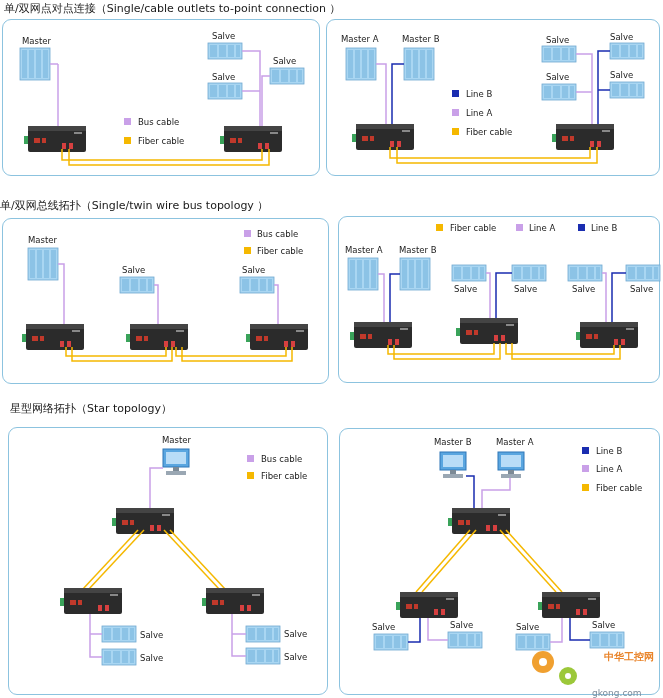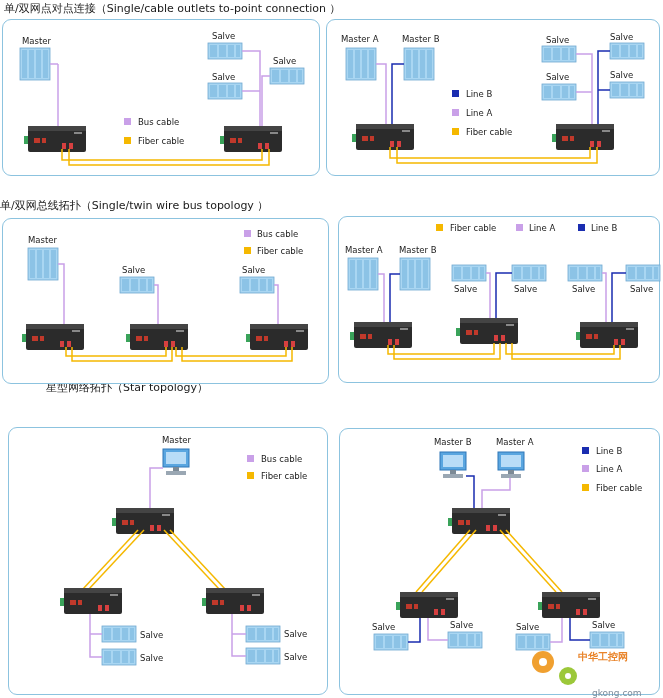--- a/index.html
+++ b/index.html
@@ -10,21 +10,21 @@
   svg.diagram { position:absolute; left:0; top:0; width:663px; height:698px; overflow:visible; }
   .lbl { font-family:"DejaVu Sans","Liberation Sans",sans-serif; font-size:8.5px; fill:#1a1a1a; }
   .wm { position:absolute; font-size:10px; font-weight:bold; color:#e9842a; white-space:nowrap; }
   .wm2 { position:absolute; font-size:9px; color:#7a8a9a; white-space:nowrap; }
 </style>
 </head>
 <body>
 
 <div class="sec-title" style="left:4px;top:1px;">单/双网点对点连接（Single/cable outlets to-point connection ）</div>
 <div class="sec-title" style="left:0;top:198px;">单/双网总线拓扑（Single/twin wire bus topology ）</div>
-<div class="sec-title" style="left:10px;top:380px;margin-left:36px;">星型网络拓扑（Star topology）</div>
+<div class="sec-title" style="left:10px;top:401px;">星型网络拓扑（Star topology）</div>
 
 <div class="panel" style="left:2px;top:19px;width:318px;height:157px;"></div>
 <div class="panel" style="left:326px;top:19px;width:334px;height:157px;"></div>
 <div class="panel" style="left:2px;top:218px;width:327px;height:166px;"></div>
 <div class="panel" style="left:338px;top:216px;width:322px;height:167px;"></div>
 <div class="panel" style="left:8px;top:427px;width:320px;height:268px;"></div>
 <div class="panel" style="left:339px;top:428px;width:321px;height:267px;"></div>
 
 <svg class="diagram" xmlns="http://www.w3.org/2000/svg">
   <defs>
@@ -224,14 +224,14 @@
   <text class="lbl" x="596" y="491">Fiber cable</text>
 
   <g>
     <circle cx="543" cy="662" r="11" fill="#f0a030"></circle>
     <circle cx="543" cy="662" r="4" fill="#fff"></circle>
     <circle cx="568" cy="676" r="9" fill="#9cc83a"></circle>
     <circle cx="568" cy="676" r="3" fill="#fff"></circle>
   </g>
 </svg>
 
-<div class="wm" style="left:578px;top:650px;">中华工控网</div>
+<div class="wm" style="left:604px;top:650px;">中华工控网</div>
 <div class="wm2" style="left:592px;top:688px;">gkong.com</div>
 
 </body></html>

